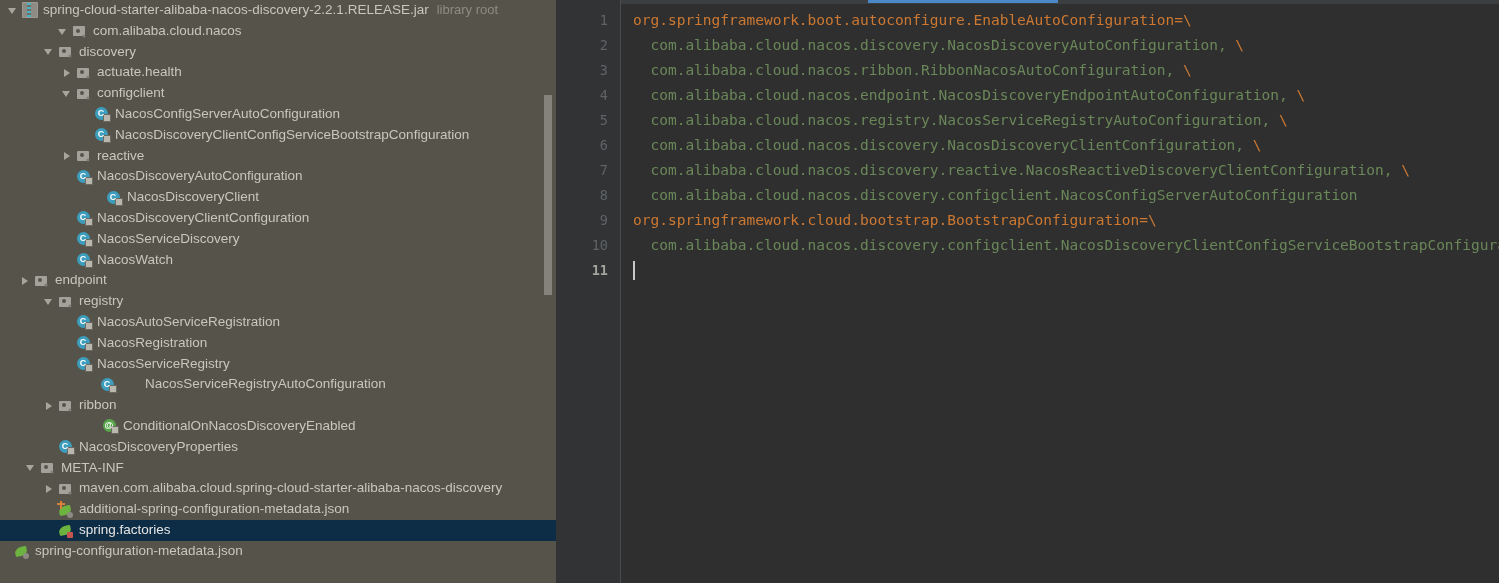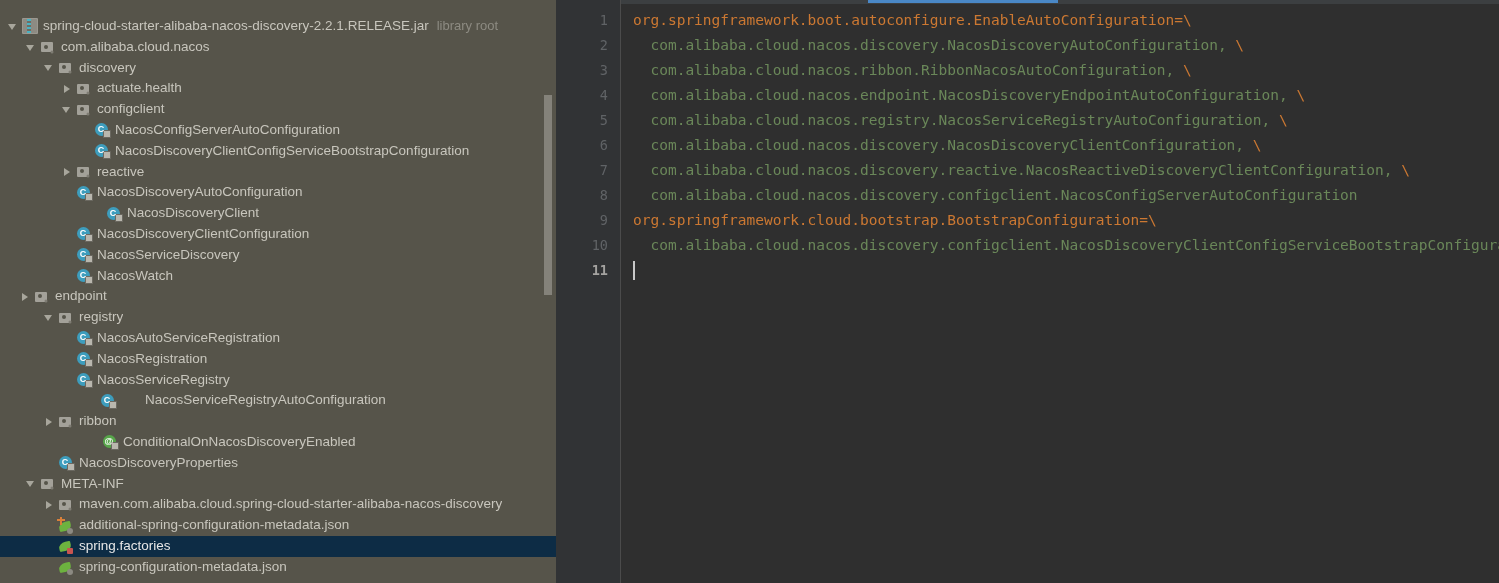--- a/index.html
+++ b/index.html
@@ -10,21 +10,21 @@
     -webkit-font-smoothing:antialiased;
   }
   .app{display:flex;width:1499px;height:583px;position:relative;}
 
   
   .tree-panel{
     width:556px;height:583px;
     background:#56544a;
     position:relative;overflow:hidden;flex:0 0 556px;
   }
-  .tree-rows{position:absolute;left:0;top:16px;width:556px;}
+  .tree-rows{position:absolute;left:0;top:0;width:556px;}
   .row{
     height:20.8px;line-height:20.8px;
     display:flex;align-items:center;
     white-space:nowrap;font-size:13.5px;
     color:#c8c6bd;position:relative;
   }
   .row.selected{background:#0d2c45;color:#e6e6e6;}
   .arrow{
     width:11px;height:11px;flex:0 0 11px;margin-right:3px;
     position:relative;
@@ -159,21 +159,21 @@
 <div class="app">
 
   <div class="tree-panel">
     <div class="tree-rows" id="tree-rows">
         <div class="row" style="padding-left: 8px;">
           <span class="arrow expanded"></span>
           <span class="ico ico-jar"></span>
           <span class="label">spring-cloud-starter-alibaba-nacos-discovery-2.2.1.RELEASE.jar</span>
           <span class="sublabel">library root</span>
         </div>
-        <div class="row" style="padding-left: 26px;">
+        <div class="row" style="padding-left: 26px; margin-left: 32px;">
           <span class="arrow expanded"></span>
           <span class="ico ico-pkg"></span>
           <span class="label">com.alibaba.cloud.nacos</span>
         </div>
         <div class="row" style="padding-left: 44px;">
           <span class="arrow expanded"></span>
           <span class="ico ico-pkg"></span>
           <span class="label">discovery</span>
         </div>
         <div class="row" style="padding-left: 62px;">
@@ -312,21 +312,21 @@
           <span class="ico ico-spring json">
             <span class="plus"></span>
           </span>
           <span class="label">additional-spring-configuration-metadata.json</span>
         </div>
         <div class="row selected" style="padding-left: 44px;">
           <span class="arrow none"></span>
           <span class="ico ico-spring"></span>
           <span class="label">spring.factories</span>
         </div>
-        <div class="row" style="padding-left: 44px; border-radius: 7px;">
+        <div class="row" style=" border-radius: 7px;">
           <span class="arrow none"></span>
           <span class="ico ico-spring json"></span>
           <span class="label">spring-configuration-metadata.json</span>
         </div>
       </div>
     <div class="tree-scroll"></div>
   </div>
 
   <div class="editor">
     <div class="tab-strip"></div>

